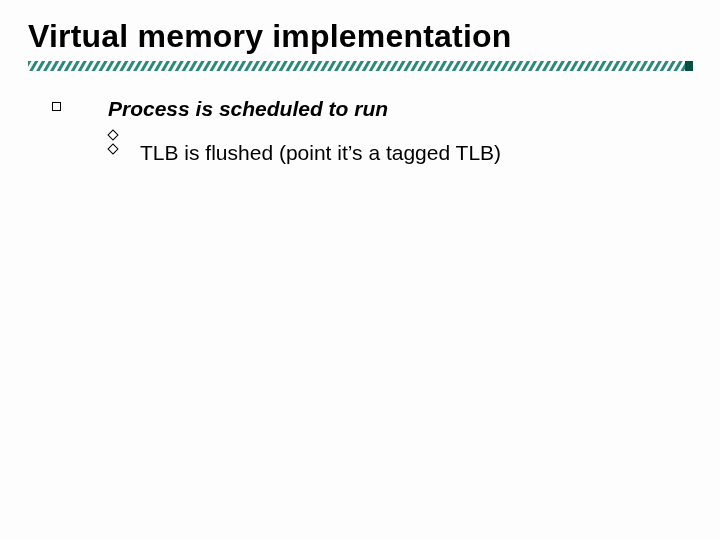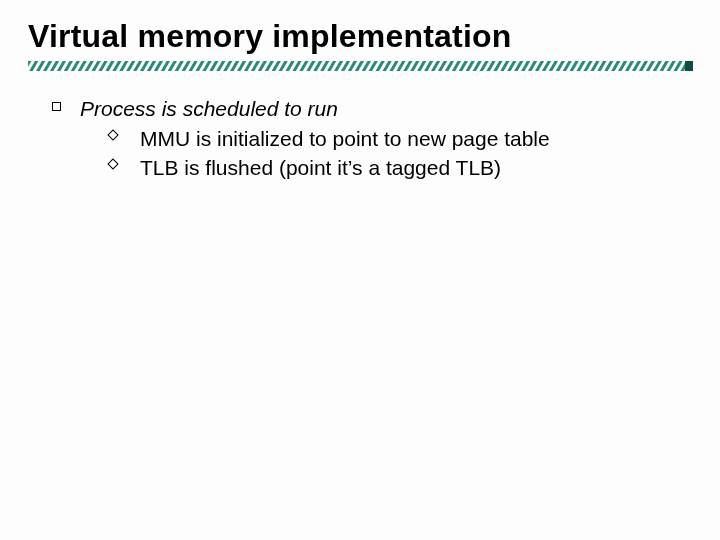--- a/index.html
+++ b/index.html
@@ -46,22 +46,23 @@
     margin-bottom: 2px;
   }
   .lvl1 .bullet {
     width: 28px;
     flex: 0 0 28px;
     display: flex;
     align-items: center;
     padding-top: 7px;
   }
   .lvl1 .text {
-    font-weight: normal;
+    font-weight: bold;
     font-style: italic;
+    margin-left: 28px;
   }
   .lvl2 {
     padding-left: 56px;
   }
   .lvl2 .bullet {
     width: 32px;
     flex: 0 0 32px;
     display: flex;
     align-items: center;
     padding-top: 6px;
@@ -107,21 +108,20 @@
       <span class="bullet">
         <span class="sq"></span>
       </span>
       <span class="text">Process is scheduled to run</span>
     </div>
 
     <div class="row lvl2">
       <span class="bullet">
         <span class="dia"></span>
       </span>
-      <span>MMU is initialized to point to new page table</span>
     </div>
 
     <div class="row lvl2">
       <span class="bullet">
         <span class="dia"></span>
       </span>
       <span>TLB is flushed (point it’s a tagged TLB)</span>
     </div>
 
   </div>

